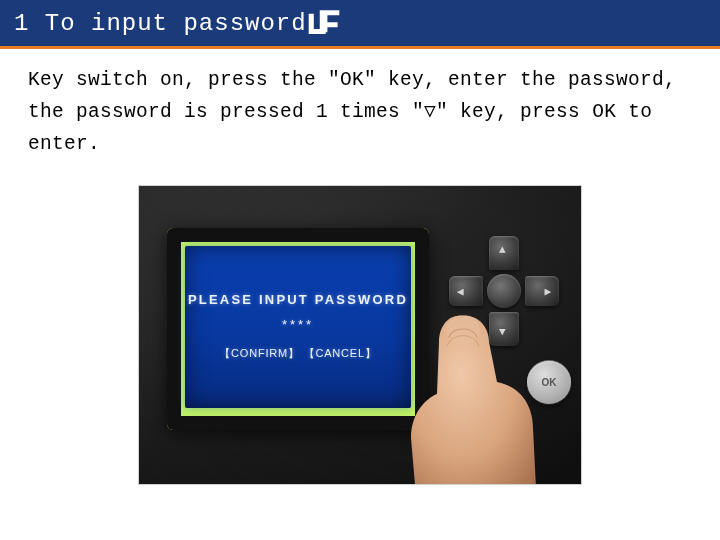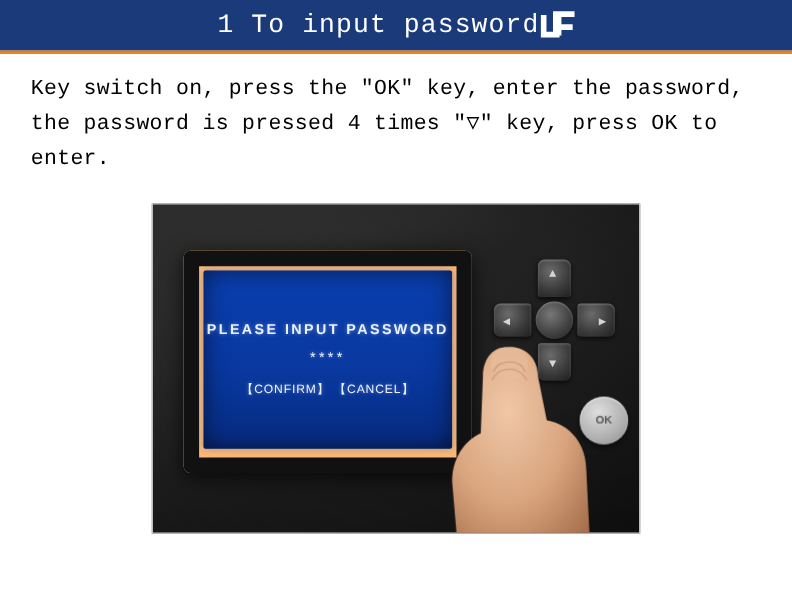--- a/index.html
+++ b/index.html
@@ -1,25 +1,25 @@
 <!DOCTYPE html>
 <html><head>
 <meta charset="utf-8">
 <style>
 *{margin:0;padding:0;box-sizing:border-box}
 body{width:720px;height:540px;background:#fff;font-family:"Courier New",monospace;position:relative;overflow:hidden}
-.header{background:#1a3a7a;height:46px;display:flex;align-items:center;justify-content:center;padding:0 12px 0 14px;position:relative}
+.header{background:#1a3a7a;height:46px;display:flex;align-items:center;justify-content:flex-start;padding:0 12px 0 14px;position:relative}
 .header::after{content:"";position:absolute;left:0;right:0;bottom:-3px;height:3px;background:#e97c1e}
 .title{color:#fff;font-size:24px;letter-spacing:1px;font-weight:normal}
 .logo{width:34px;height:30px;position:relative}
 .logo svg{width:100%;height:100%}
 .body-text{padding:18px 28px 0 28px;font-size:19.5px;line-height:1.65;color:#000;letter-spacing:.3px}
 .photo-wrap{display:flex;justify-content:center;margin-top:24px}
 .photo{width:444px;height:300px;background:#2b2b2b;border:1px solid #d0d0d0;position:relative;overflow:hidden}
-.bezel{position:absolute;left:28px;top:42px;width:262px;height:202px;background:#fdba74;border-radius:6px;box-shadow:0 4px 18px rgba(0,0,0,.7),inset 0 0 0 14px #111,inset 0 2px 8px rgba(255,255,255,.08)}
+.bezel{position:absolute;left:28px;top:42px;width:262px;height:202px;background:#bef264;border-radius:6px;box-shadow:0 4px 18px rgba(0,0,0,.7),inset 0 0 0 14px #111,inset 0 2px 8px rgba(255,255,255,.08)}
 .screen{position:absolute;left:18px;top:18px;right:18px;bottom:22px;background:linear-gradient(180deg,#0a3fb0 0%,#0838a0 55%,#072b80 100%);border-radius:2px;box-shadow:inset 0 0 22px rgba(0,0,0,.55),0 0 8px rgba(30,80,200,.35);display:flex;flex-direction:column;align-items:center;justify-content:center;font-family:"Arial Narrow",Arial,sans-serif;color:#e8f2ff;text-shadow:0 0 4px rgba(255,255,255,.4)}
 .sc-line1{font-size:13px;letter-spacing:2.2px;font-weight:bold;margin-bottom:10px}
 .sc-dots{font-size:13px;letter-spacing:3px;margin-bottom:14px}
 .sc-line2{font-size:11px;letter-spacing:.8px;font-weight:normal}
 .dpad{position:absolute;left:310px;top:50px;width:110px;height:110px}
 .dpad .c{position:absolute;background:radial-gradient(circle at 38% 32%,#6b6b6b,#3a3a3a 58%,#1e1e1e);border-radius:4px;box-shadow:0 2px 4px rgba(0,0,0,.6),inset 0 1px 2px rgba(255,255,255,.25)}
 .dpad .up{left:40px;top:0;width:30px;height:34px;border-radius:6px 6px 3px 3px}
 .dpad .down{left:40px;bottom:0;width:30px;height:34px;border-radius:3px 3px 6px 6px}
 .dpad .left{left:0;top:40px;width:34px;height:30px;border-radius:6px 3px 3px 6px}
 .dpad .right{right:0;top:40px;width:34px;height:30px;border-radius:3px 6px 6px 3px}
@@ -40,21 +40,21 @@
 <div class="header">
   <span class="title">1 To input password</span>
   <div class="logo">
     <svg viewBox="0 0 40 34">
       <path d="M2 6 L2 30 L22 30 L22 24 L8 24 L8 6 Z" fill="#fff"></path>
       <path d="M15 2 L38 2 L38 8 L24 8 L24 16 L36 16 L36 22 L24 22 L24 28 L15 28 Z" fill="#fff"></path>
     </svg>
   </div>
 </div>
 
-<div class="body-text">Key switch on, press the "OK" key, enter the password, the password is pressed 4 times "▽" key, press OK to enter.</div>
+<div class="body-text">Key switch on, press the "OK" key, enter the password, the password is pressed 1 times "▽" key, press OK to enter.</div>
 
 <div class="photo-wrap">
   <div class="photo">
     <div class="surface"></div>
     <div class="bezel">
       <div class="screen">
         <div class="sc-line1">PLEASE INPUT PASSWORD</div>
         <div class="sc-dots">****</div>
         <div class="sc-line2">
           <span>【CONFIRM】</span>

